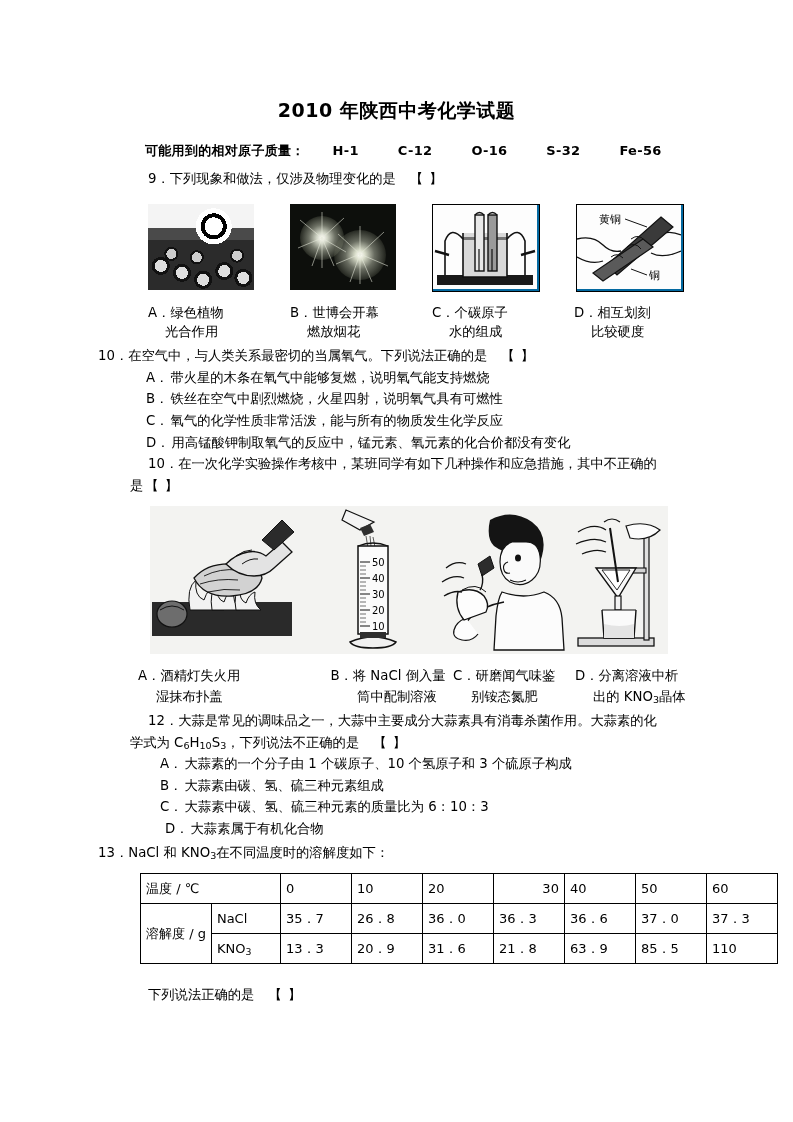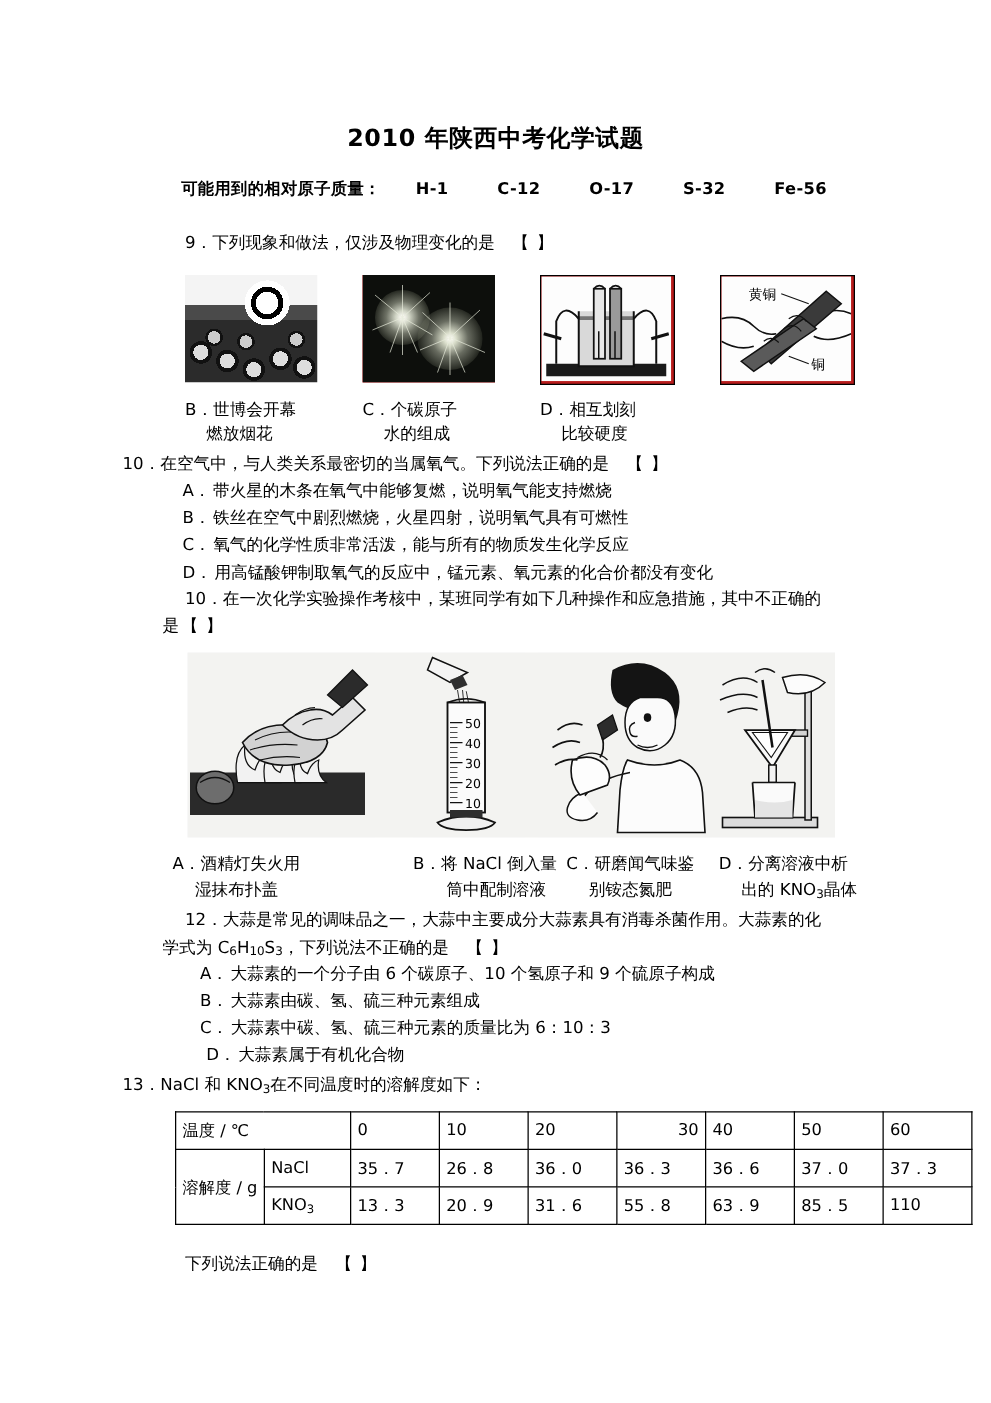--- a/index.html
+++ b/index.html
@@ -65,21 +65,21 @@
     display: flex;
     gap: 36px;
     align-items: flex-start;
   }
   .fig-box {
     width: 106px;
     height: 86px;
     border: 1px solid #000;
     position: relative;
     overflow: hidden;
-    background: #b91c1c;
+    background: #0369a1;
   }
   .fig-photo { border: none; }
 
   
   .sunflower {
     width: 100%; height: 100%;
     background:
       radial-gradient(circle at 62% 26%, #fff 0 9px, #000 9px 13px, #fff 13px 18px, transparent 18px),
       radial-gradient(circle at 12% 72%, #ddd 0 6px, #111 6px 9px, transparent 9px),
       radial-gradient(circle at 32% 80%, #ddd 0 6px, #111 6px 9px, transparent 9px),
@@ -177,25 +177,25 @@
   }
 </style>
 </head>
 <body>
 
 <div class="page">
 
   <div class="doc-title">2010 年陕西中考化学试题</div>
 
   <div class="atomic-line">
-    <span>可能用到的相对原子质量：</span><span class="masses"><span>H-1</span><span>C-12</span><span>O-17</span><span>S-32</span><span>Fe-56</span></span>
+    <span>可能用到的相对原子质量：</span><span class="masses"><span>H-1</span><span>C-12</span><span>O-16</span><span>S-32</span><span>Fe-56</span></span>
   </div>
 
   <div class="q-block">
-    <div class="q-line" style="margin-top:24px">
+    <div class="q-line" style="margin-top:8px">
       <span class="q-num">9．</span><span>下列现象和做法，仅涉及物理变化的是</span><span class="brackets">【 】</span>
     </div>
 
     <div class="figrow1">
       <div class="fig-box fig-photo">
         <div class="sunflower"></div>
       </div>
       <div class="fig-box fig-photo">
         <div class="fireworks">
           <div class="burst b1"></div>
@@ -259,20 +259,24 @@
           <text x="22" y="18" font-family="DejaVu Sans, sans-serif" font-size="11" fill="#000">黄铜</text>
           <line x1="48" y1="14" x2="70" y2="22" stroke="#111" stroke-width="1"></line>
           <text x="72" y="74" font-family="DejaVu Sans, sans-serif" font-size="11" fill="#000">铜</text>
           <line x1="54" y1="64" x2="70" y2="70" stroke="#111" stroke-width="1"></line>
         </svg>
       </div>
     </div>
 
     <div class="capt-row1">
       <div class="capt">
+        <span class="l1"><span>A．</span><span>绿色植物</span></span>
+        <span class="l2">光合作用</span>
+      </div>
+      <div class="capt">
         <span class="l1"><span>B．</span><span>世博会开幕</span></span>
         <span class="l2">燃放烟花</span>
       </div>
       <div class="capt">
         <span class="l1"><span>C．</span><span>个碳原子</span></span>
         <span class="l2">水的组成</span>
       </div>
       <div class="capt">
         <span class="l1"><span>D．</span><span>相互划刻</span></span>
         <span class="l2">比较硬度</span>
@@ -447,21 +451,21 @@
   </div>
 
   <div class="q-block">
     <div class="q-line" style="margin-top:2px">
       <span class="q-num">12．</span><span>大蒜是常见的调味品之一，大蒜中主要成分大蒜素具有消毒杀菌作用。大蒜素的化</span>
     </div>
     <div class="q-line" style="margin-left:130px">
       <span>学式为 C</span><sub>6</sub>H<sub>10</sub>S<sub>3</sub><span>，下列说法不正确的是</span><span class="brackets">【 】</span>
     </div>
     <div class="opt-line">
-      <span class="opt-letter">A．</span><span>大蒜素的一个分子由 6 个碳原子、10 个氢原子和 9 个硫原子构成</span>
+      <span class="opt-letter">A．</span><span>大蒜素的一个分子由 1 个碳原子、10 个氢原子和 3 个硫原子构成</span>
     </div>
     <div class="opt-line">
       <span class="opt-letter">B．</span><span>大蒜素由碳、氢、硫三种元素组成</span>
     </div>
     <div class="opt-line">
       <span class="opt-letter">C．</span><span>大蒜素中碳、氢、硫三种元素的质量比为 6：10：3</span>
     </div>
     <div class="opt-line" style="margin-left:165px">
       <span class="opt-letter">D．</span><span>大蒜素属于有机化合物</span>
     </div>
@@ -494,21 +498,21 @@
           <td class="c-val">36．3</td>
           <td class="c-val">36．6</td>
           <td class="c-val">37．0</td>
           <td class="c-val">37．3</td>
         </tr>
         <tr>
           <td class="h-sub"><span>KNO</span><sub>3</sub></td>
           <td class="c-val">13．3</td>
           <td class="c-val">20．9</td>
           <td class="c-val">31．6</td>
-          <td class="c-val">55．8</td>
+          <td class="c-val">21．8</td>
           <td class="c-val">63．9</td>
           <td class="c-val">85．5</td>
           <td class="c-val">110</td>
         </tr>
       </tbody>
         </table>
     </div>
 
     <div class="final-line">
       <span>下列说法正确的是</span><span class="brackets">【 】</span>

